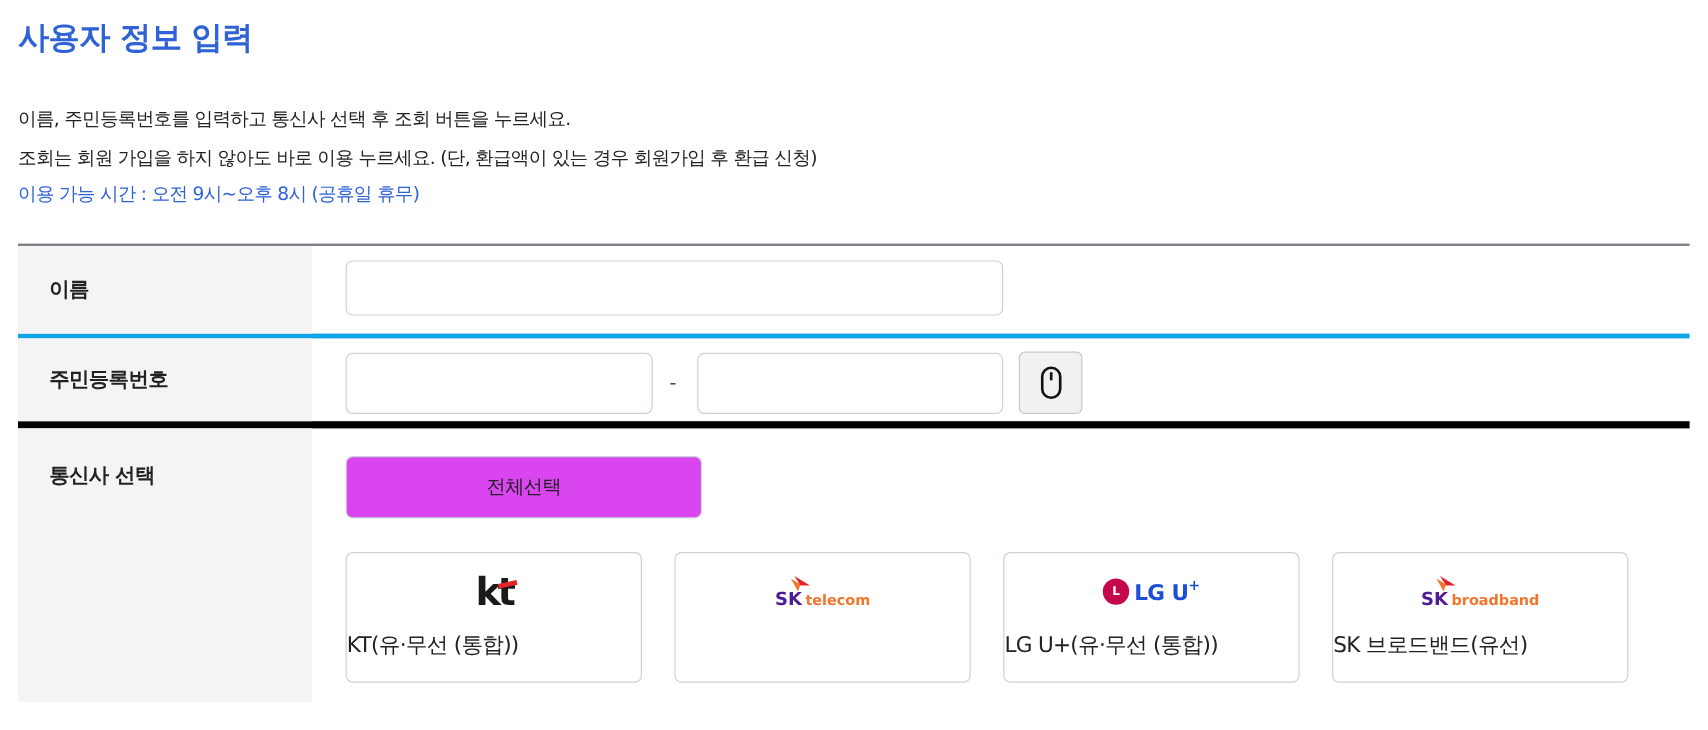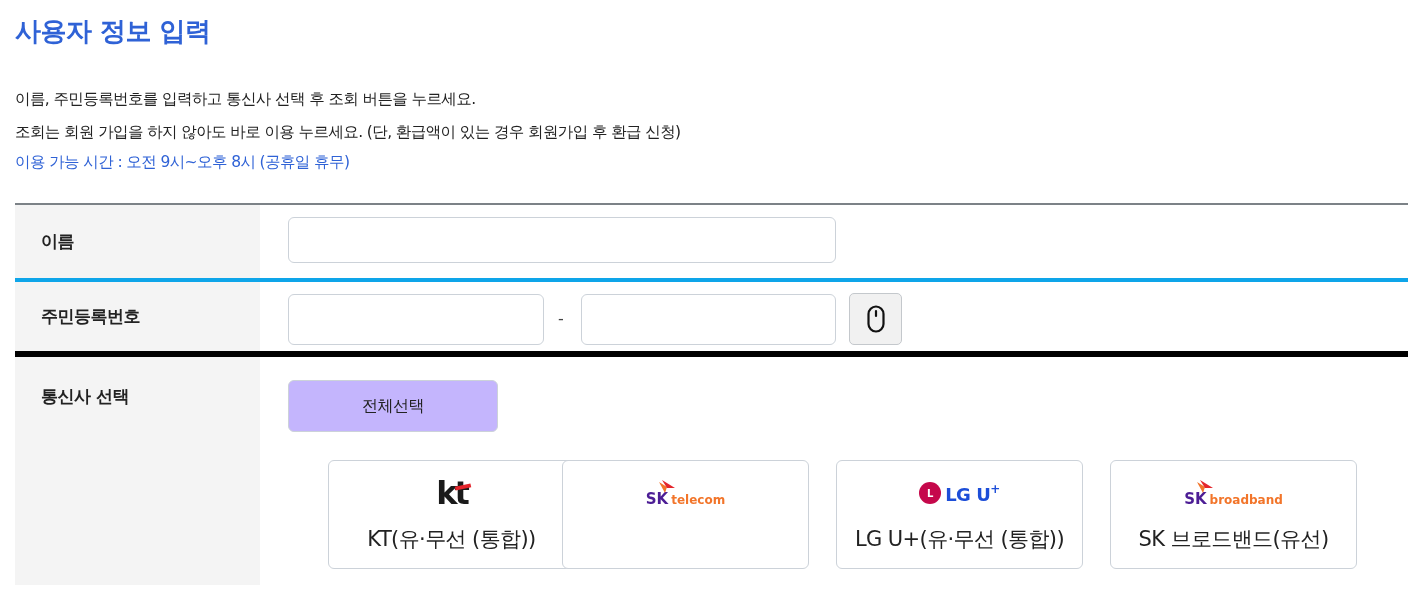--- a/index.html
+++ b/index.html
@@ -41,35 +41,35 @@
   .rrn1 { left: 273px; top: 12px; width: 256px; height: 51px; }
   .rrn2 { left: 566px; top: 12px; width: 255px; height: 51px; }
   .dash { position: absolute; left: 543px; top: 27px; font-size: 16px; color: #444; }
   .mouse-btn {
     position: absolute; left: 834px; top: 11px; width: 53px; height: 52px;
     border: 1px solid #c4c8cc; border-radius: 5px; background: #f1f1f1;
     display: flex; align-items: center; justify-content: center; cursor: pointer;
   }
 
   .select-all {
-    position: absolute; left: 273px; top: 23px; width: 210px; height: 52px;
-    border: 1px solid #ccd2d9; border-radius: 6px; background: #c4b5fd;
+    position: absolute; left: 273px; top: 23px; width: 297px; height: 52px;
+    border: 1px solid #ccd2d9; border-radius: 6px; background: #d946ef;
     font-family: "DejaVu Sans", sans-serif; font-size: 16px; color: #222; letter-spacing: -0.5px; cursor: pointer;
   }
 
   .card {
     position: absolute; top: 103px; width: 247px; height: 109px;
     border: 1px solid #ccd2d9; border-radius: 6px; background: #fff; cursor: pointer;
   }
   .card .logo { position: absolute; left: 0; right: 0; top: 14px; height: 36px; display: flex; align-items: center; justify-content: center; }
   .card .clabel {
-    position: absolute; left: 0; right: 0; top: 64px; text-align: center;
-    font-size: 21px; color: #222; letter-spacing: -0.6px; white-space: nowrap;
+    position: absolute; left: 0; right: 0; top: 64px; 
+    font-size: 18px; color: #222; letter-spacing: -0.6px; white-space: nowrap;
   }
-  .c1 { left: 273px; margin-left: 40px; } .c2 { left: 547px; } .c3 { left: 821px; } .c4 { left: 1095px; }
+  .c1 { left: 273px; } .c2 { left: 547px; } .c3 { left: 821px; } .c4 { left: 1095px; }
 
   .kt-logo { font-family: "DejaVu Sans", sans-serif; font-weight: bold; font-size: 32px; color: #1a1a1a; letter-spacing: -3px; position: relative; line-height: 1; }
   .kt-logo .slash { position: absolute; left: 19px; top: 8px; width: 16px; height: 4px; background: #e3242b; transform: rotate(-12deg); }
   .sk-logo { display: flex; align-items: flex-end; gap: 3px; }
   .sk-mark { position: relative; font-weight: bold; font-size: 15px; color: #4c1d95; font-family: "DejaVu Sans", sans-serif; line-height: 1; padding-top: 12px; }
   .sk-wing { position: absolute; left: 12px; top: 0; width: 18px; height: 14px; }
   .sk-sub { font-size: 12px; font-weight: bold; color: #f2752a; line-height: 1; margin-bottom: 1px; font-family: "DejaVu Sans", sans-serif; }
   .lg-logo { display: flex; align-items: center; gap: 4px; }
   .lg-circle { width: 22px; height: 22px; border-radius: 50%; background: #c5084b; color: #fff; display: flex; align-items: center; justify-content: center; font-size: 10px; font-weight: bold; }
   .lg-text { font-weight: bold; font-size: 18px; color: #1d4ed8; font-family: "DejaVu Sans", sans-serif; letter-spacing: -0.5px; }

